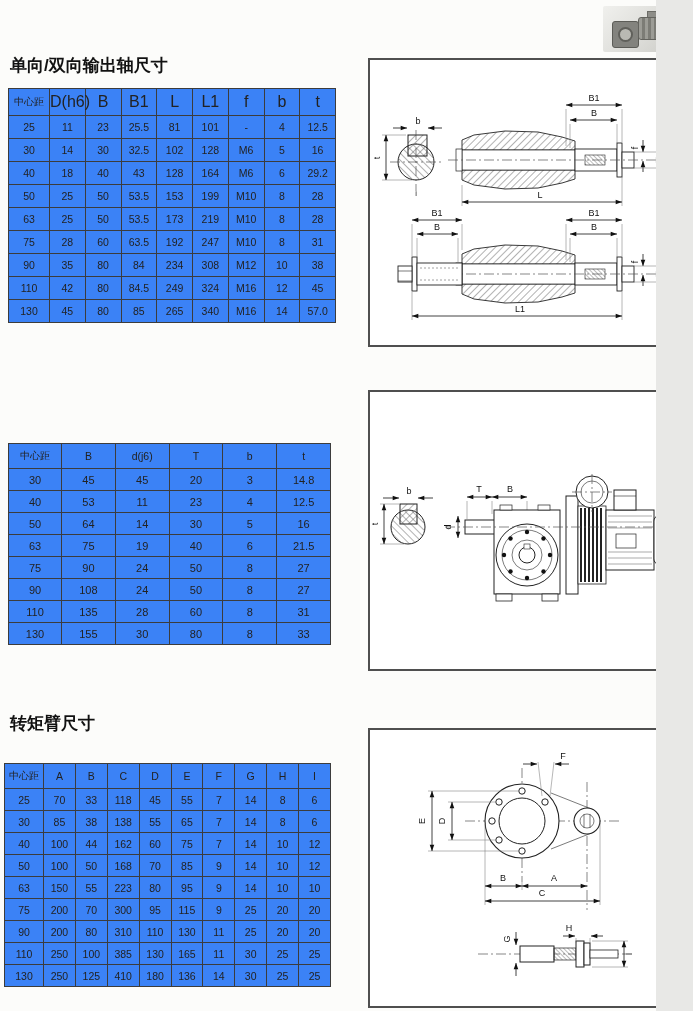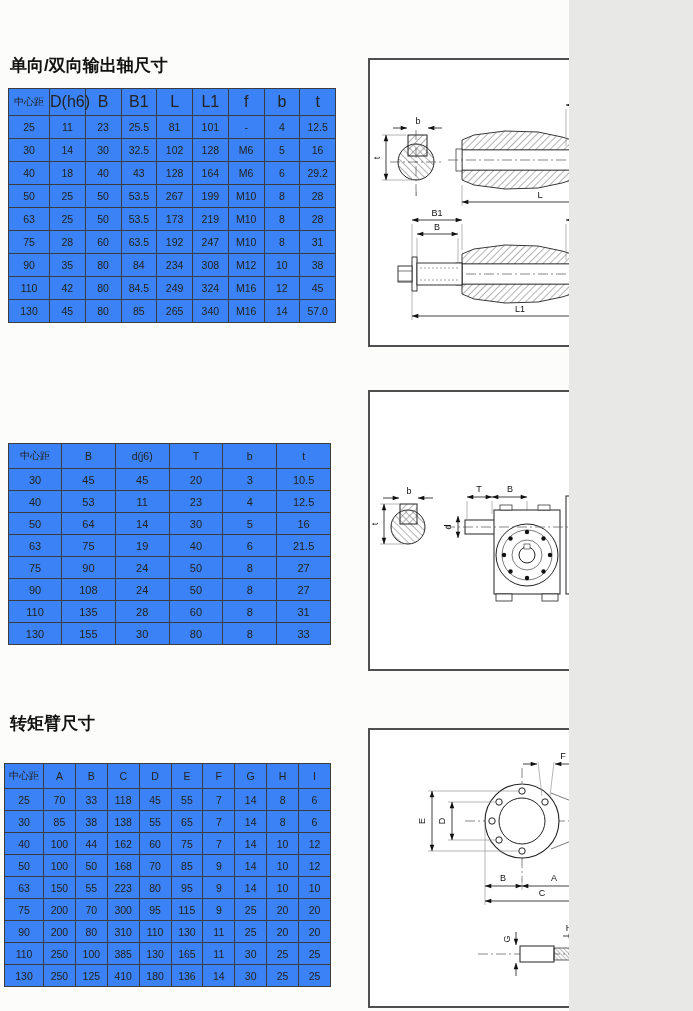--- a/index.html
+++ b/index.html
@@ -1,16 +1,16 @@
 <!DOCTYPE html>
 <html><head>
 <meta charset="utf-8">
 <style>
   html,body{margin:0;padding:0;background:#e8e8e6;}
-  #page{position:relative;width:569px;height:1011px;background:#fcfcfa;overflow:hidden;
+  #page{position:relative;width:656px;height:1011px;background:#fcfcfa;overflow:hidden;
         font-family:"Liberation Sans",sans-serif;color:#1c1c1c;}
   .sec-title{position:absolute;left:10px;font-weight:bold;font-size:17px;color:#111;white-space:nowrap;}
   table.dims{position:absolute;border-collapse:collapse;table-layout:fixed;background:#3b82f6;}
   table.dims th,table.dims td{border:1px solid #3c3c3c;text-align:center;vertical-align:middle;
         font-weight:normal;padding:0;color:#222;}
   #t1{left:8px;top:88px;width:328px;font-size:10.5px;}
   #t1 th{height:26px;font-size:16px;}
   #t1 td{height:22px;}
   #t1 th:first-child{width:40px;font-size:10px;}
   #t2{left:8px;top:443px;width:323px;font-size:11px;}
@@ -122,21 +122,21 @@
           <td>164</td>
           <td>M6</td>
           <td>6</td>
           <td>29.2</td>
         </tr>
         <tr>
           <td>50</td>
           <td>25</td>
           <td>50</td>
           <td>53.5</td>
-          <td>267</td>
+          <td>153</td>
           <td>199</td>
           <td>M10</td>
           <td>8</td>
           <td>28</td>
         </tr>
         <tr>
           <td>63</td>
           <td>25</td>
           <td>50</td>
           <td>53.5</td>
@@ -291,21 +291,21 @@
           <th>t</th>
         </tr>
       </thead>
       <tbody>
         <tr>
           <td>30</td>
           <td>45</td>
           <td>45</td>
           <td>20</td>
           <td>3</td>
-          <td>10.5</td>
+          <td>14.8</td>
         </tr>
         <tr>
           <td>40</td>
           <td>53</td>
           <td>11</td>
           <td>23</td>
           <td>4</td>
           <td>12.5</td>
         </tr>
         <tr>

